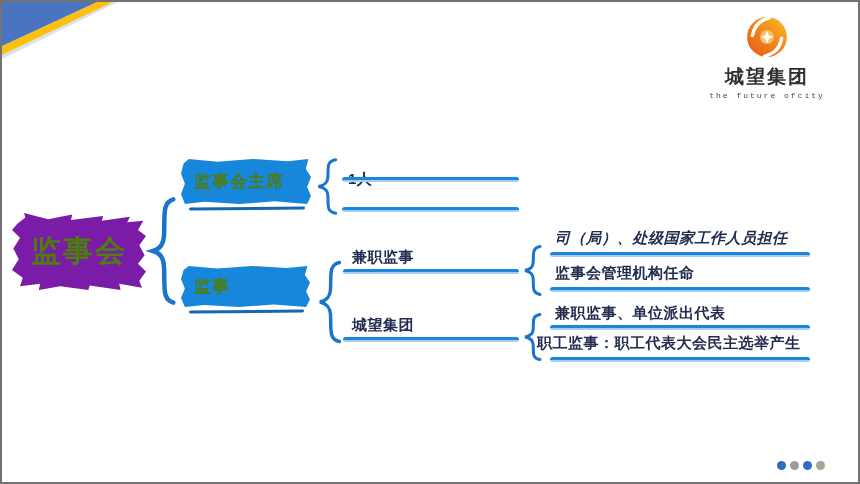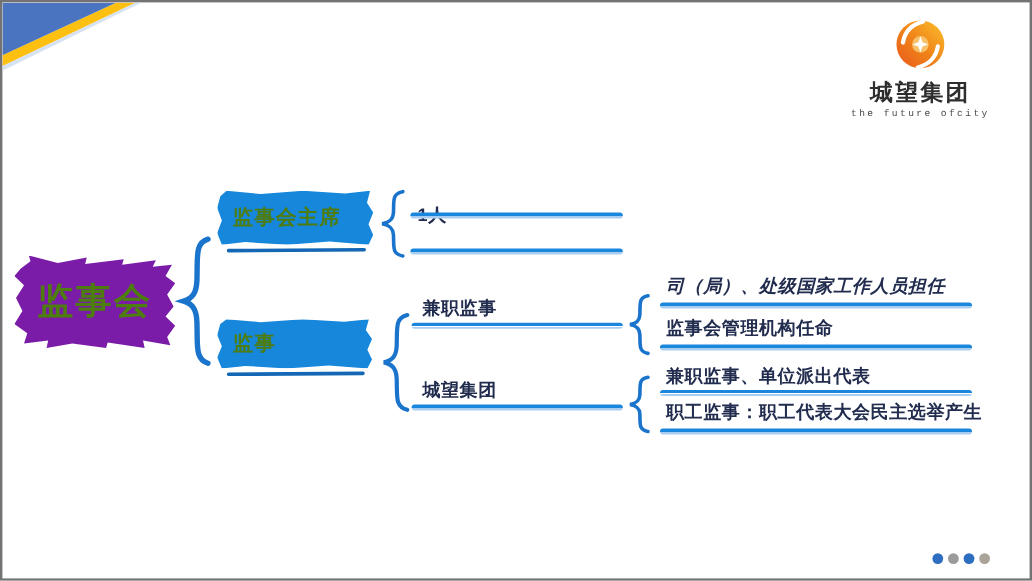--- a/index.html
+++ b/index.html
@@ -73,21 +73,21 @@
   #t-pt { left:350px; top:314px; }
   #u-pt { left:341px; top:335px; width:176px; }
   #b-ft { left:520px; top:243px; width:20px; height:51px; }
   #t-f0 { left:553px; top:227px;font-style:italic; }
   #u-f0 { left:548px; top:250px; width:260px; }
   #t-f1 { left:553px; top:262px; }
   #u-f1 { left:548px; top:285px; width:260px; }
   #b-pt { left:520px; top:311px; width:20px; height:48px; }
   #t-p0 { left:553px; top:302px; }
   #u-p0 { left:548px; top:323px; width:260px; }
-  #t-p1 { left:553px; top:332px; }
+  #t-p1 { left:535px; top:332px; }
   #u-p1 { left:548px; top:355px; width:260px; }
 
   
   .pagination { position:absolute; left:775px; top:459px; display:flex; gap:4px; }
   .pagination .dot { width:9px; height:9px; border-radius:50%; display:inline-block; }
 </style>
 </head>
 <body>
 
 <div class="slide">

